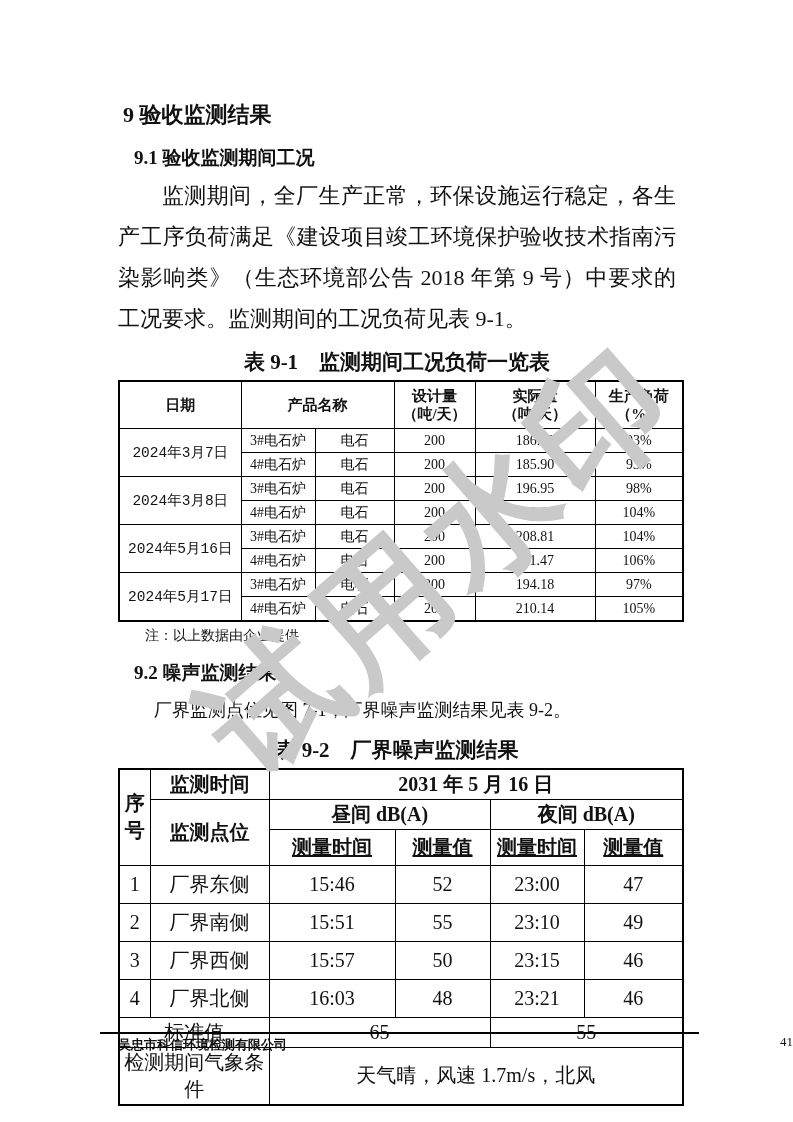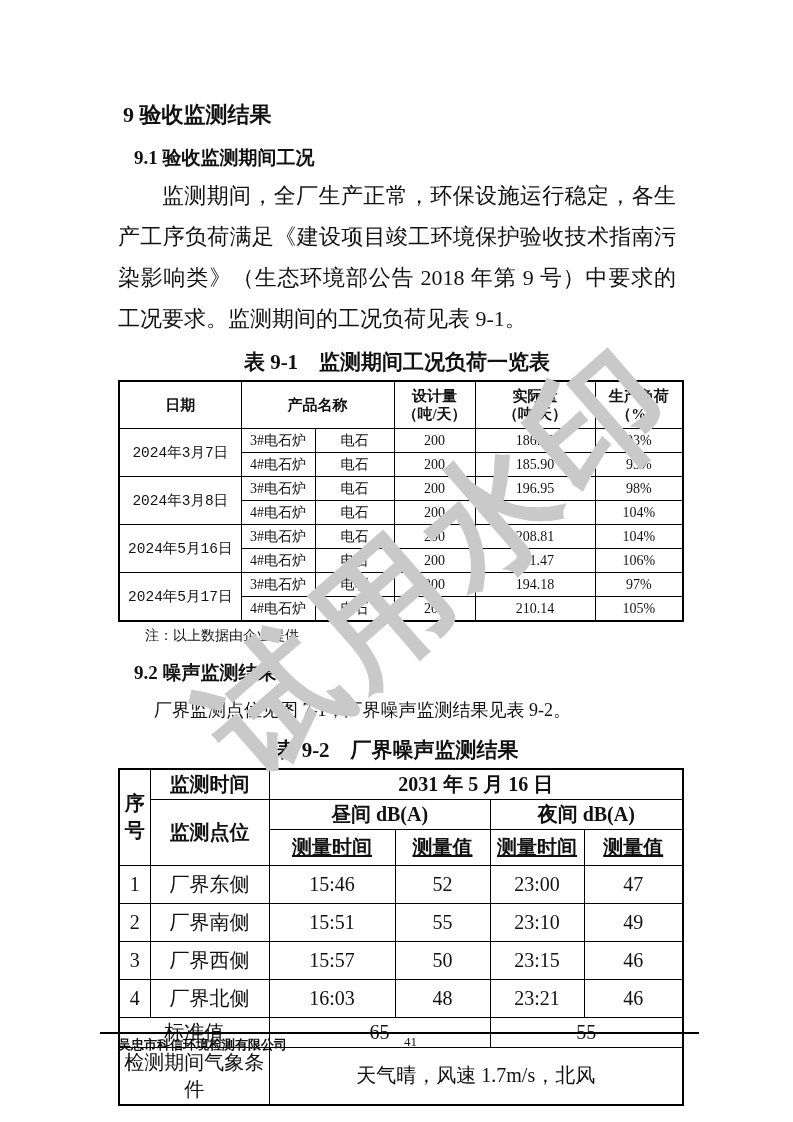--- a/index.html
+++ b/index.html
@@ -32,21 +32,21 @@
   .note{font-size:14px;margin:5px 0 0 27px;}
   .watermark{
     position:absolute;left:140px;top:350px;width:600px;height:420px;
     display:flex;align-items:center;justify-content:center;
     transform:rotate(-41deg);font-size:133px;letter-spacing:10px;
     color:#c9c9c9;font-weight:bold;z-index:9;pointer-events:none;white-space:nowrap;
     font-family:"Liberation Sans","DejaVu Sans",sans-serif;
   }
   .footer-line{position:absolute;left:100px;right:94px;top:1032px;border-top:2px solid #000;}
   .footer-company{position:absolute;top:1036px;left:118px;font-size:13px;font-weight:bold;}
-  .footer-page{position:absolute;top:1034px;left:0;right:0;text-align:center;font-size:13px;margin-left:28px;}
+  .footer-page{position:absolute;top:1034px;left:0;right:0;text-align:right;font-size:13px;margin-left:28px;}
 </style>
 </head>
 <body>
 
 <div class="page">
 
   <div class="content">
 
     <div class="h1">9 验收监测结果</div>
     <div class="h2">9.1 验收监测期间工况</div>

